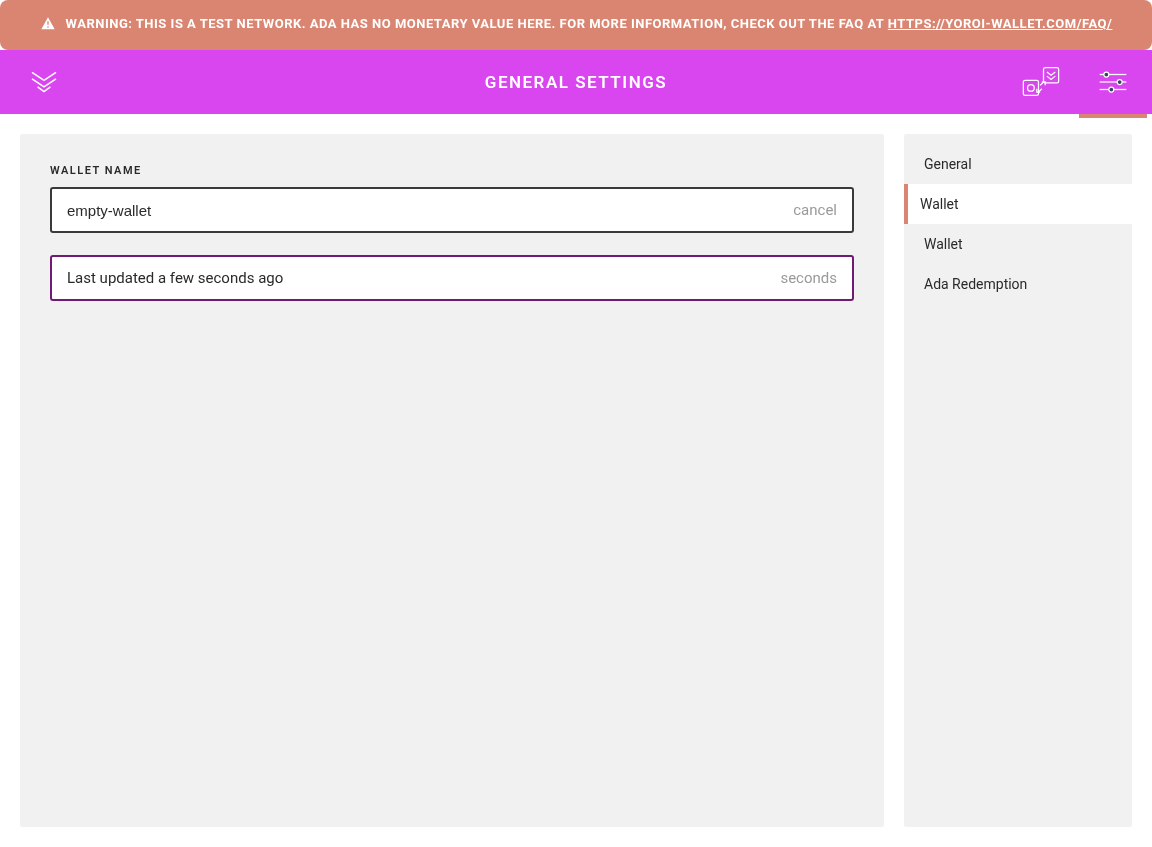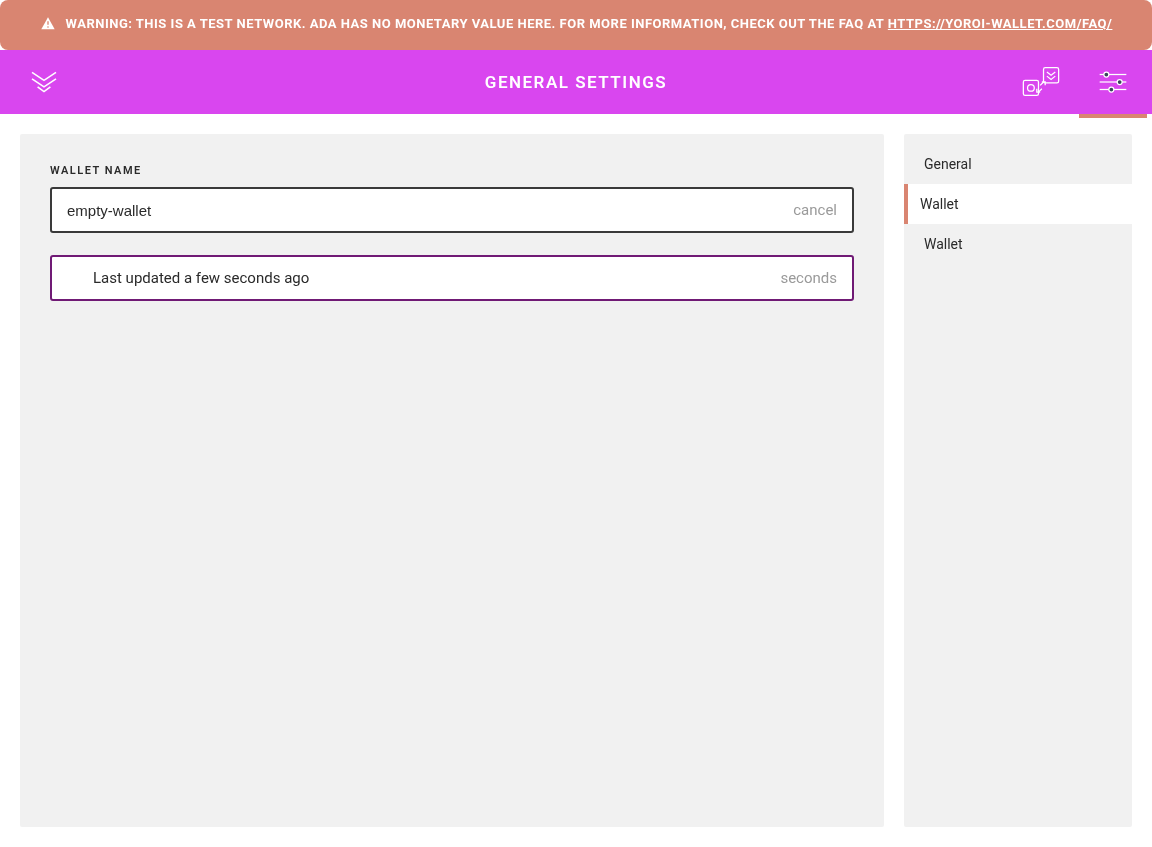--- a/index.html
+++ b/index.html
@@ -126,21 +126,20 @@
       border: none;
       outline: none;
       font-size: 15px;
       color: #2a2a2a;
       background: transparent;
     }
     .field-static {
       flex: 1;
       font-size: 15px;
       color: #2a2a2a;
-      margin-left: 26px;
     }
     .inline-action {
       font-size: 15px;
       color: #9a9a9a;
       cursor: pointer;
       margin-left: 10px;
     }
     .sidebar {
       width: 228px;
       background: #f1f1f1;
@@ -228,14 +227,15 @@
         <span class="inline-action">seconds</span>
       </div>
     </div>
 
   </div>
 
   <div class="sidebar">
     <div class="sidebar-item">General</div>
     <div class="sidebar-item active">Wallet</div>
     <div class="sidebar-item">Wallet</div>
+    <div class="sidebar-item">Ada Redemption</div>
   </div>
 </div>
 
 </body></html>

